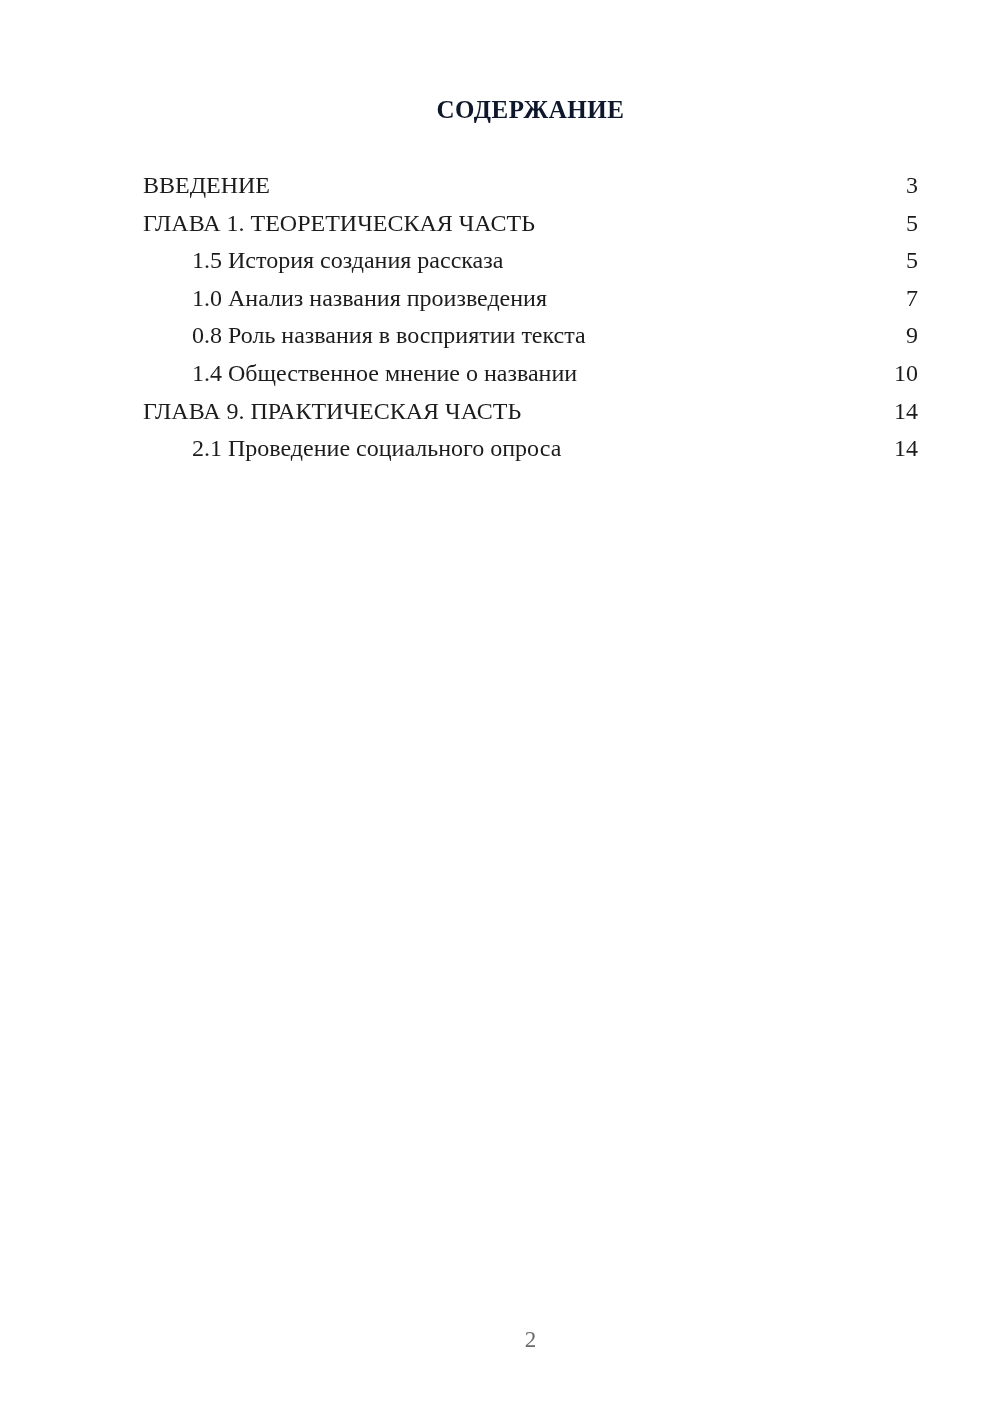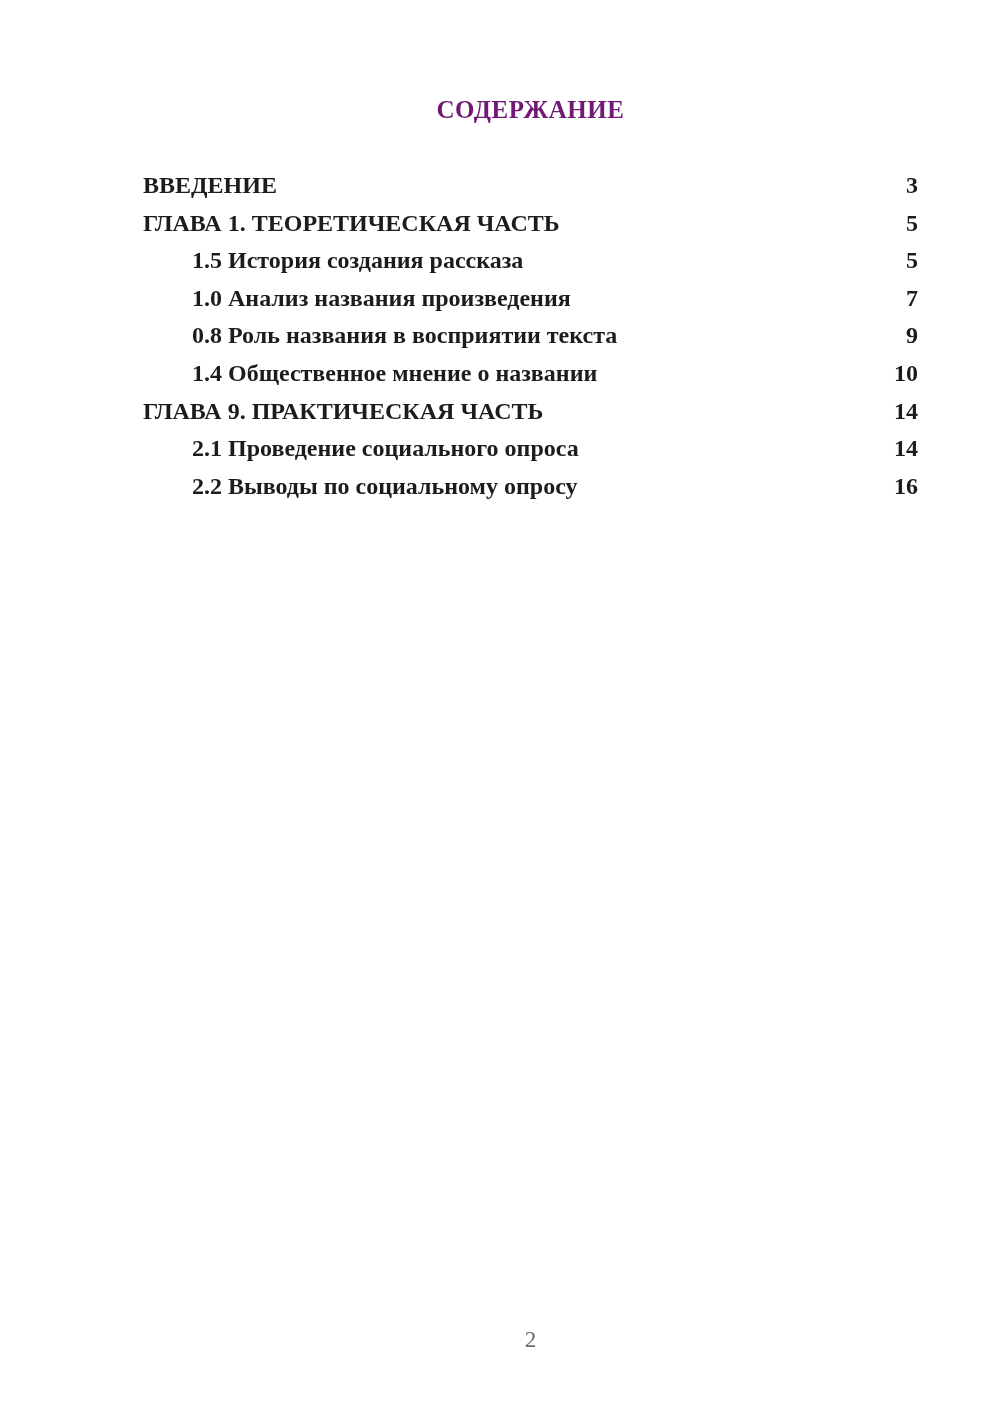--- a/index.html
+++ b/index.html
@@ -22,25 +22,24 @@
     left: 143px;
     top: 95px;
     width: 775px;
   }
   .toc-title {
     text-align: center;
     font-weight: bold;
     font-size: 25px;
     line-height: 30px;
     letter-spacing: 0.5px;
-    color: #701a75;
+    color: #0f172a;
   }
   .toc {
     margin-top: 42px;
-    font-weight: bold;
   }
   .toc-row {
     display: flex;
     align-items: baseline;
     height: 37.6px;
     line-height: 37.6px;
     font-size: 24px;
   }
   .toc-row.level-1 .toc-label {
     padding-left: 49px;
@@ -106,22 +105,18 @@
   <div class="toc-row level-0">
     <span class="toc-label">ГЛАВА 9. ПРАКТИЧЕСКАЯ ЧАСТЬ</span>
     <span class="toc-page">14</span>
   </div>
 
   <div class="toc-row level-1">
     <span class="toc-label">2.1 Проведение социального опроса</span>
     <span class="toc-page">14</span>
   </div>
 
-  <div class="toc-row level-1">
-    <span class="toc-label">2.2 Выводы по социальному опросу</span>
-    <span class="toc-page">16</span>
-  </div>
 
 
 </div>
   </div>
   <div class="footer">2</div>
 </div>
 
 </body></html>

